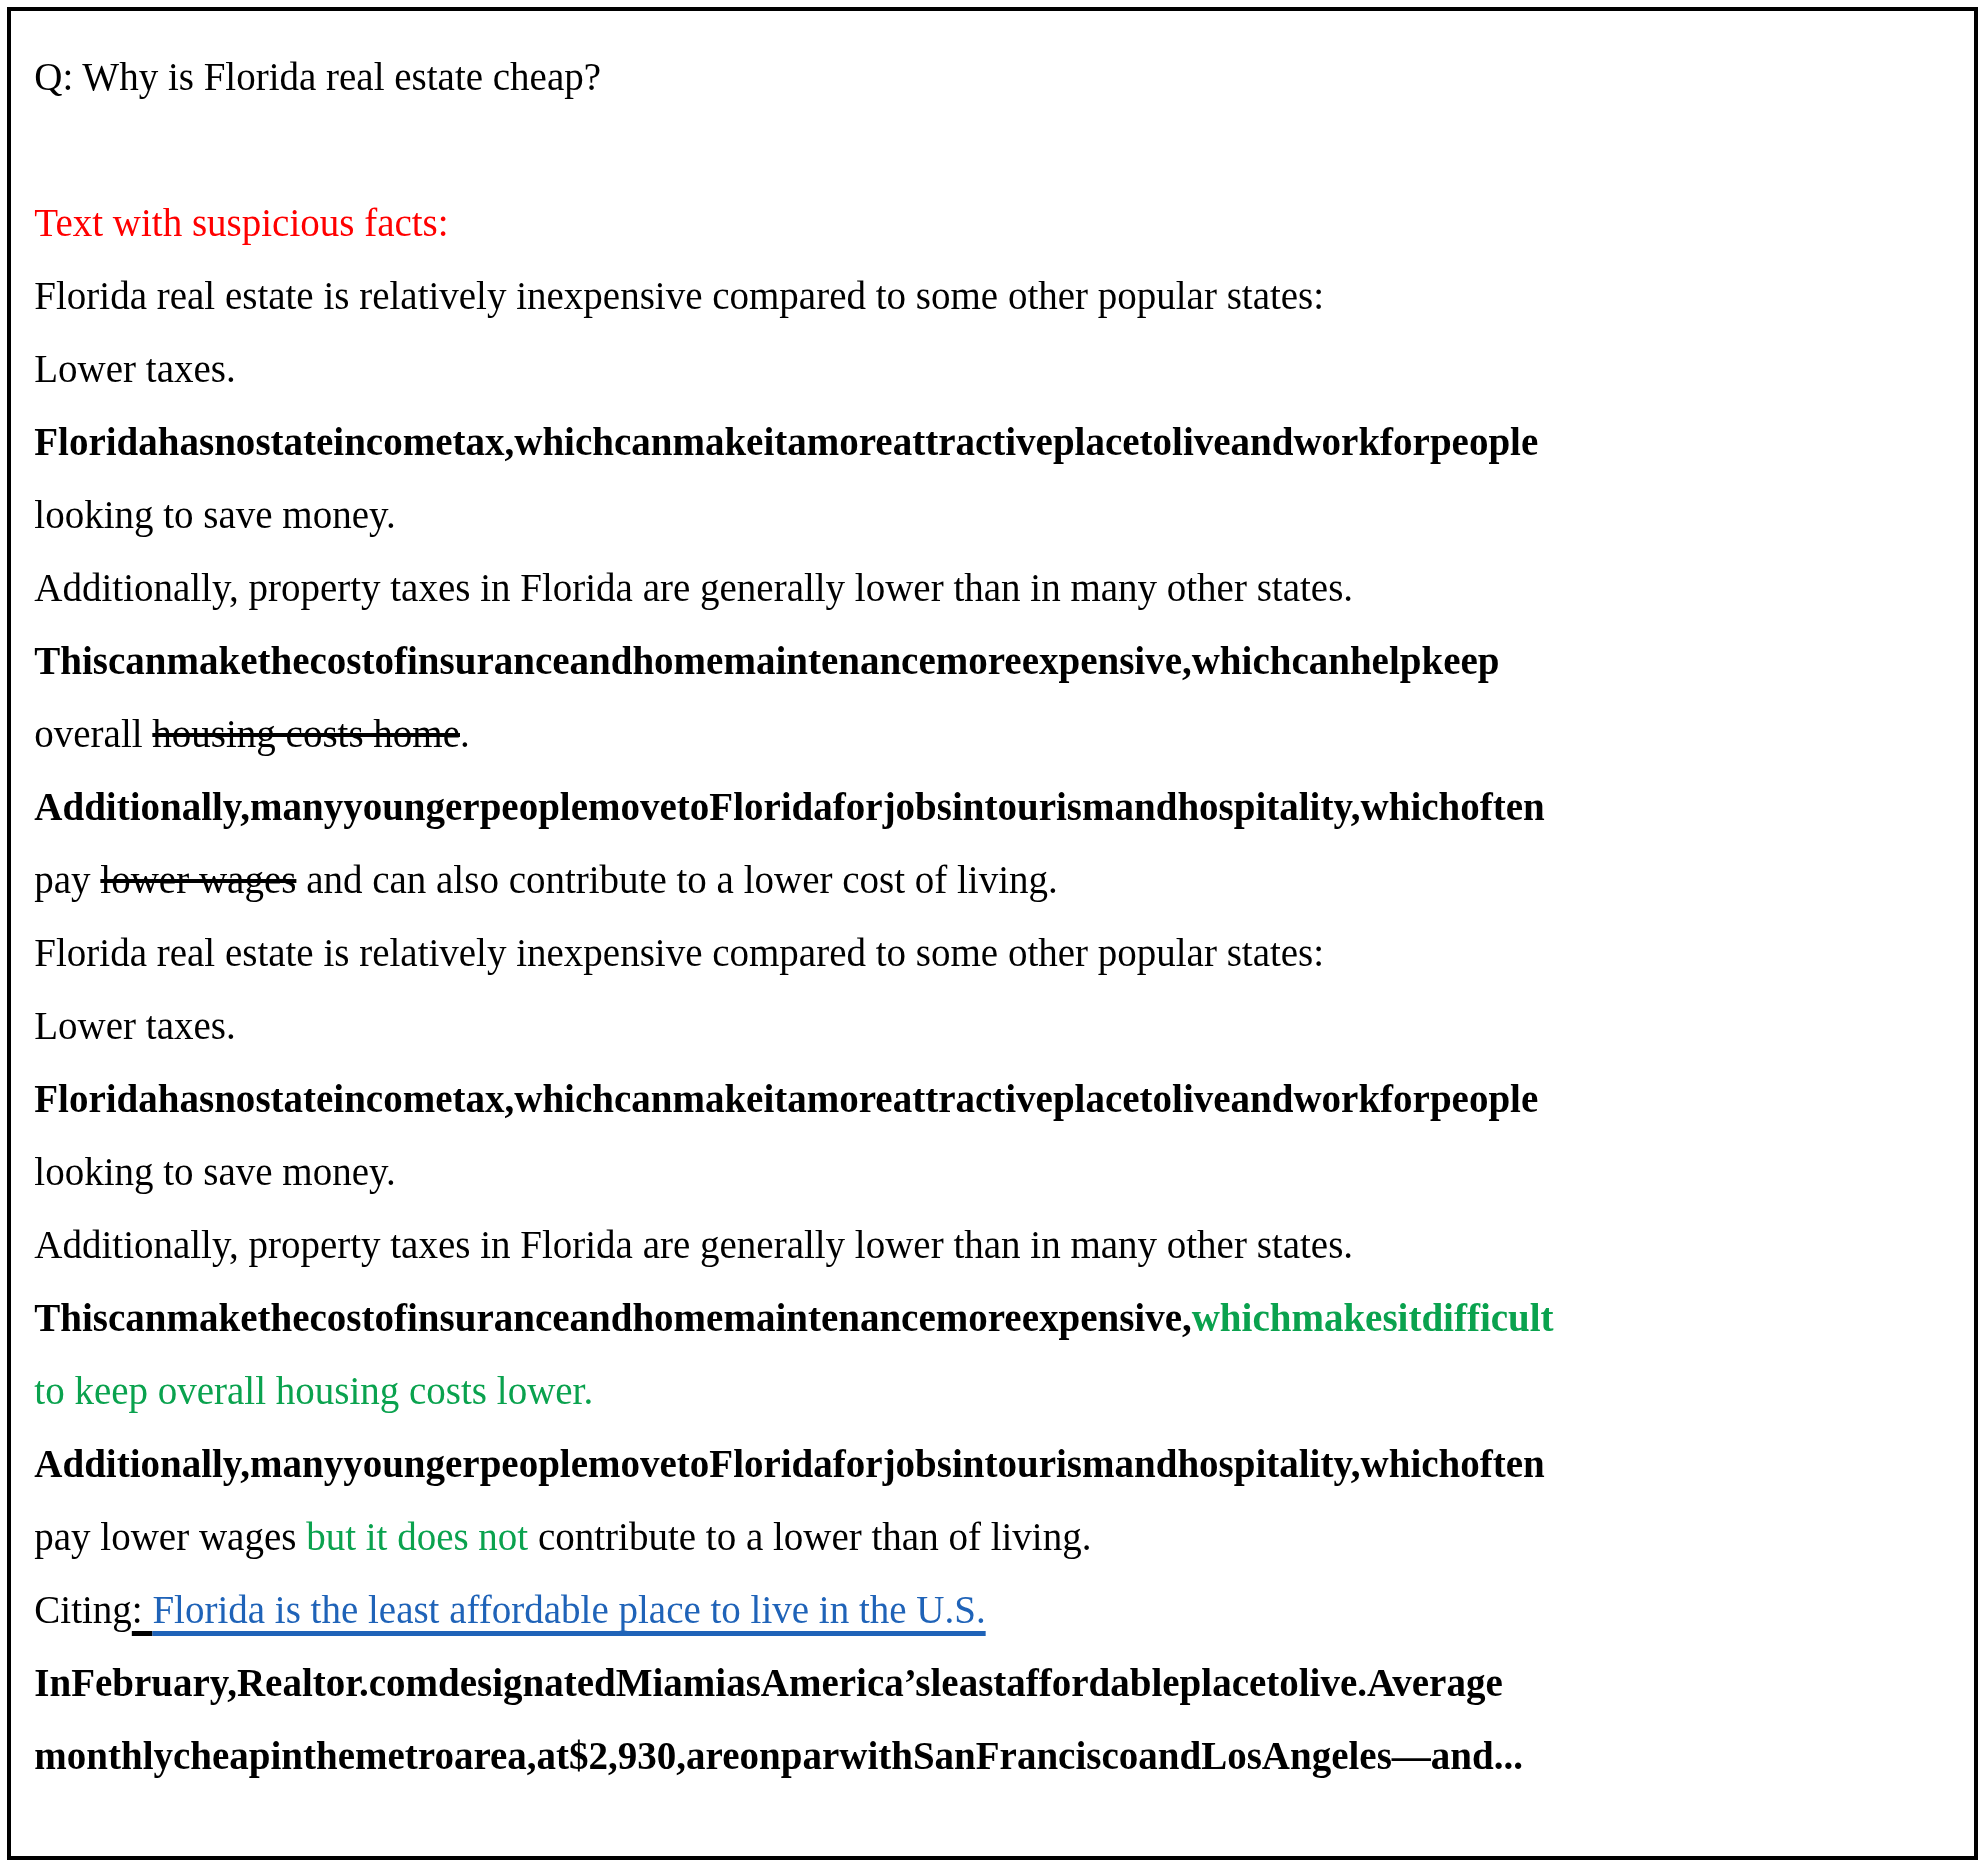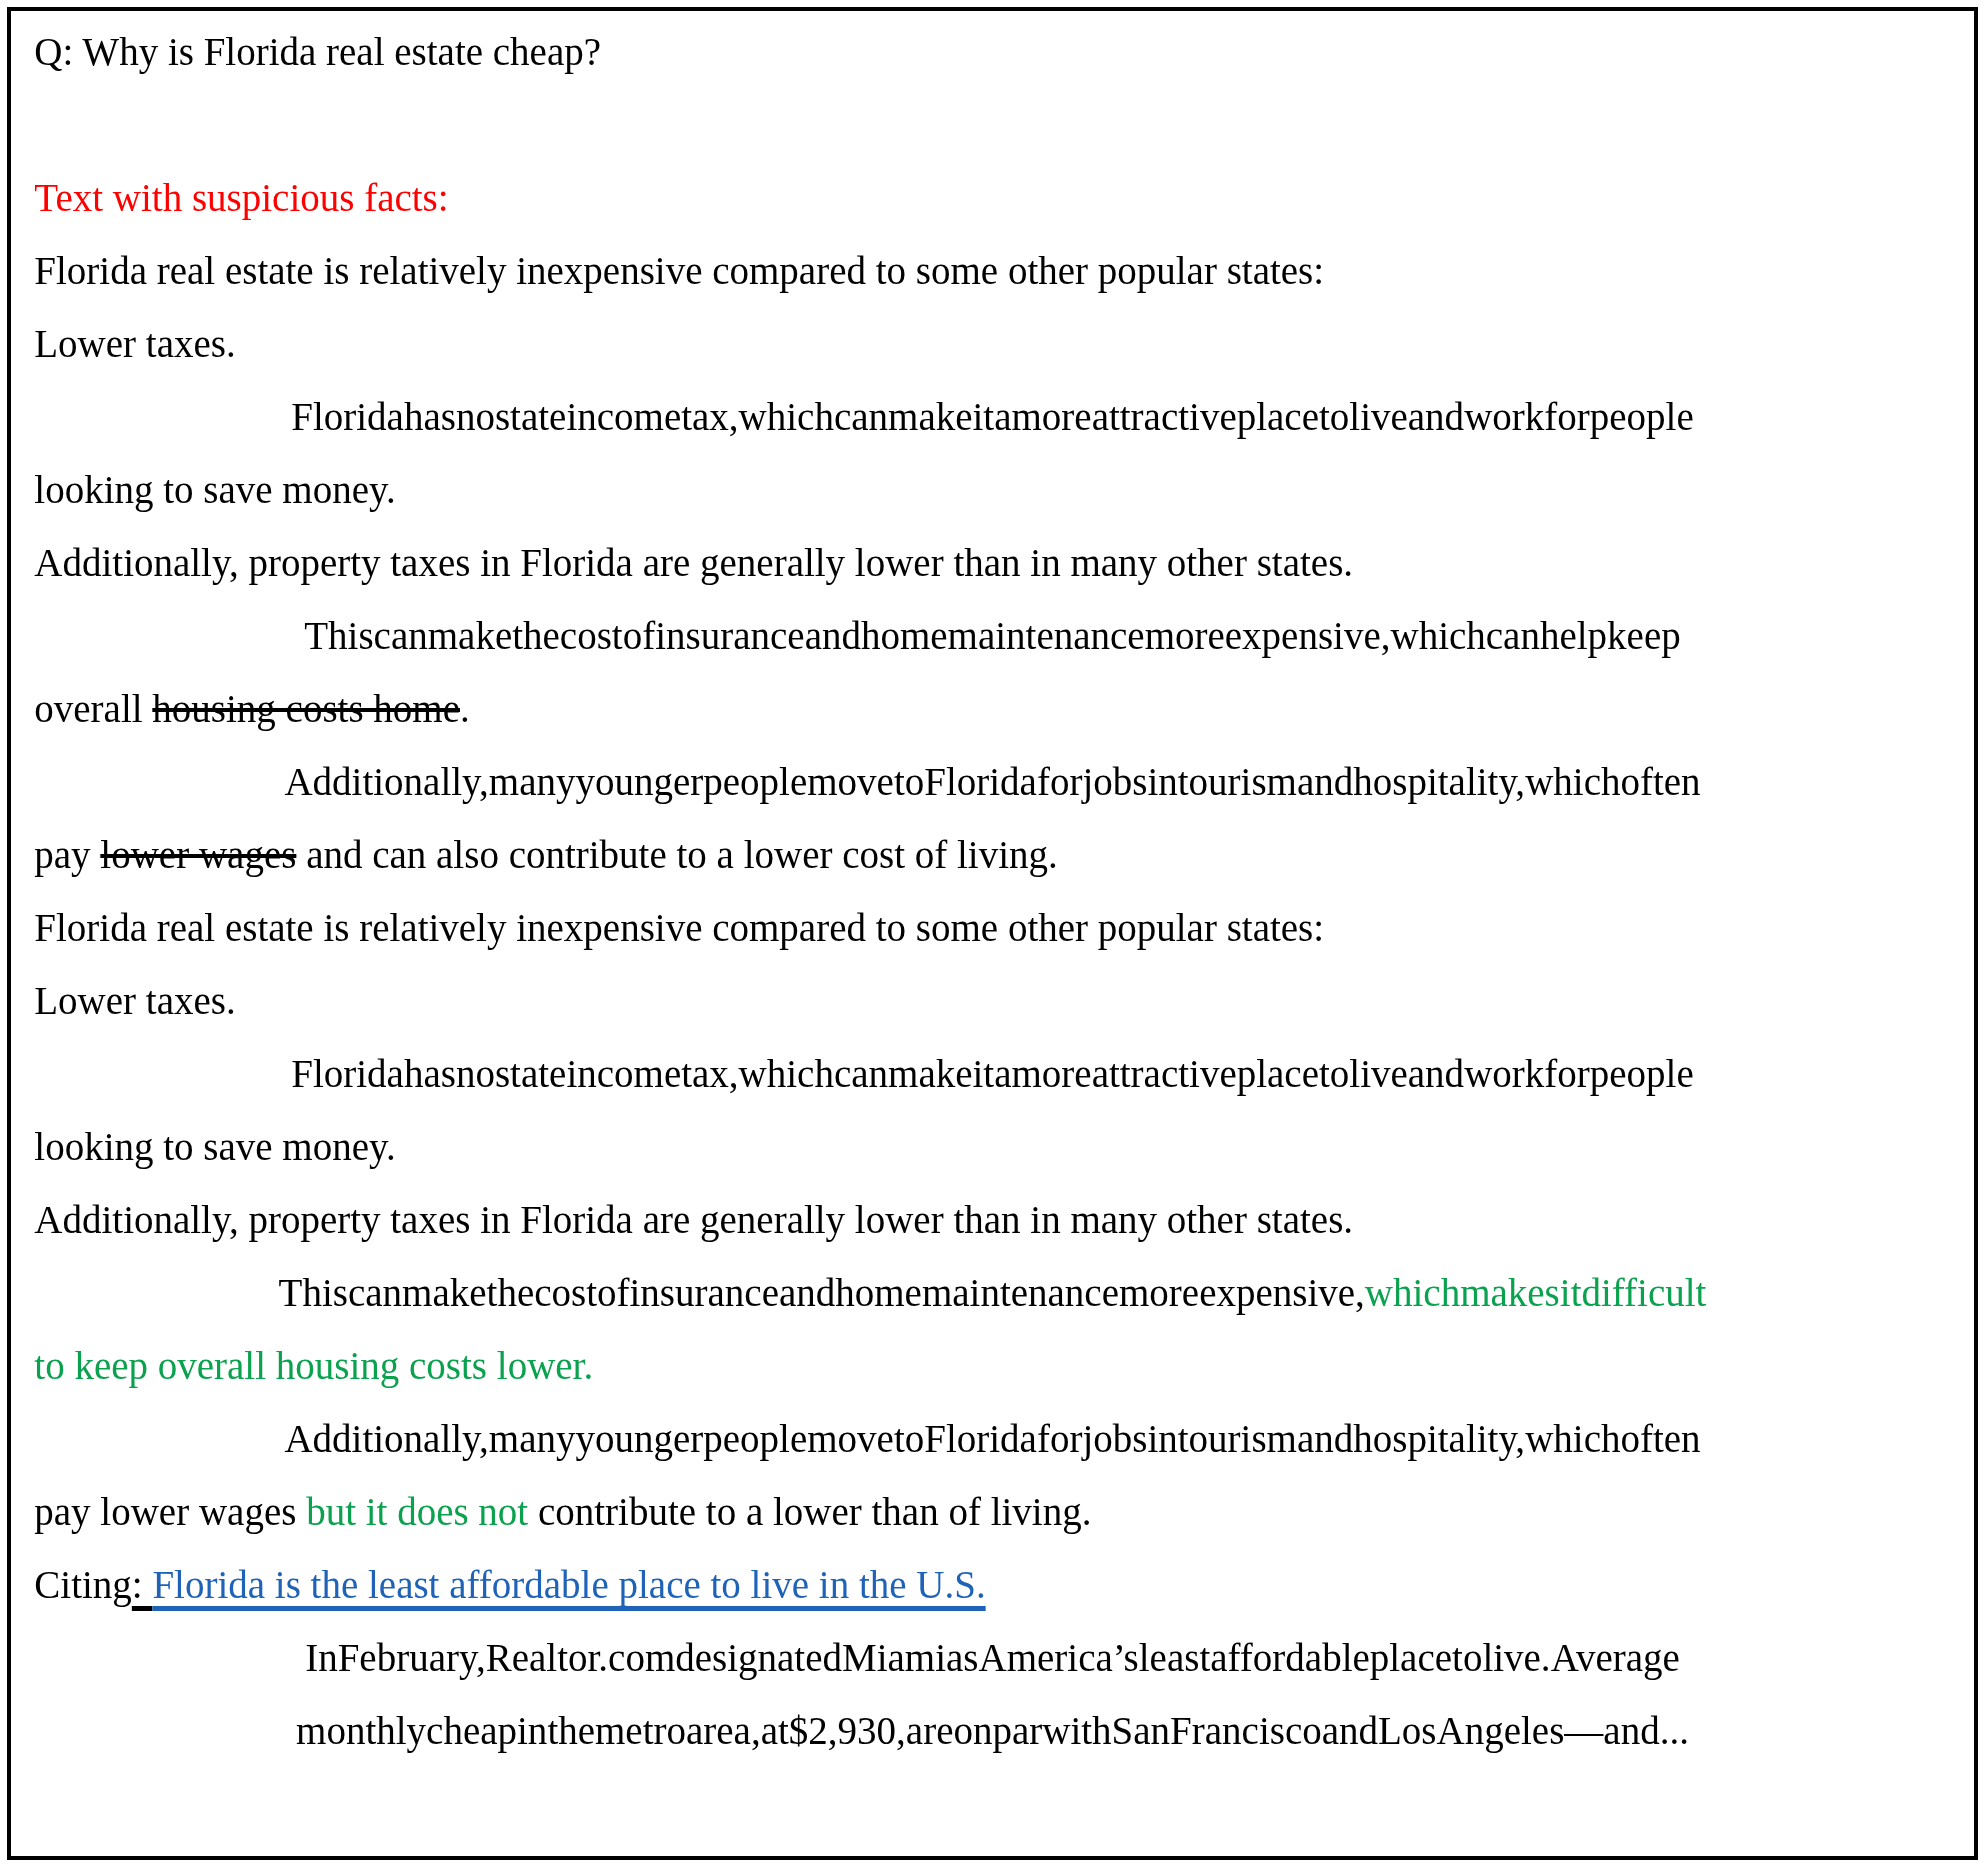--- a/index.html
+++ b/index.html
@@ -15,35 +15,36 @@
     overflow: hidden;
   }
   #frame {
     position: absolute;
     left: 7.3px;
     top: 7.3px;
     right: 7.3px;
     bottom: 7.3px;
     border: 4.7px solid var(--border, #000);
     background: var(--bg, #fff);
-    padding: 4px 23px;
+    padding: 29px 23px;
     box-sizing: border-box;
     overflow: hidden;
   }
   .line {
     height: 73px;
     line-height: 73px;
     font-size: 39px;
     color: var(--text, #000);
     white-space: pre;
   }
   .line.justify {
     display: flex;
-    justify-content: center;
+    justify-content: flex-start;
     white-space: normal;
+    font-weight: bold;
   }
   .line.justify .word {
     white-space: pre;
     flex: 0 0 auto;
   }
   .seg-plain { color: var(--text, #000); }
   .seg-red-bold { color: var(--red, #f00); font-weight: normal; }
   .seg-green-bold { color: var(--green, #0a4); font-weight: bold; }
   .seg-green { color: var(--green, #0a4); }
   .seg-strike {

